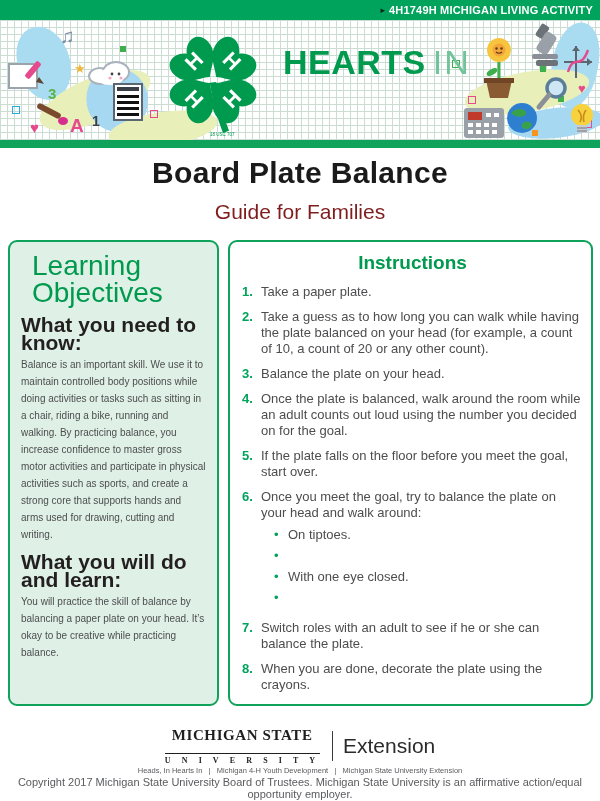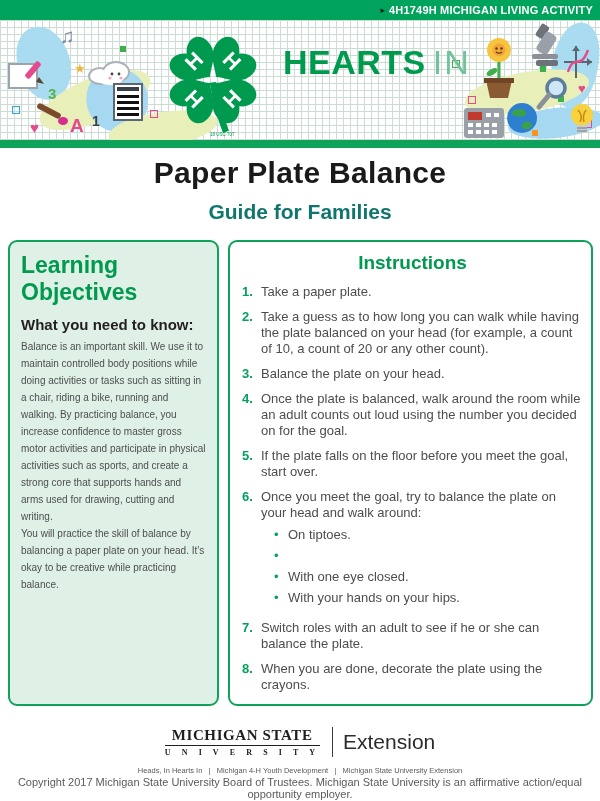--- a/index.html
+++ b/index.html
@@ -25,45 +25,45 @@
   .header-title{position:absolute;left:283px;top:20px;line-height:45px;white-space:nowrap;}
   .ht-bold{font-size:34px;font-weight:700;color:#009A4E;letter-spacing:0.5px;}
   .ht-light{font-size:34px;font-weight:400;color:#72C39B;margin-left:7px;letter-spacing:2px;}
 
   .deco{position:absolute;line-height:1;}
 
   
   .title{position:absolute;top:156px;left:0;width:100%;text-align:center;
     font-size:30px;font-weight:700;color:#1A1A1A;letter-spacing:0.3px;}
   .subtitle{position:absolute;top:200px;left:0;width:100%;text-align:center;
-    font-size:21px;font-weight:700;color:#0f766e;}
+    font-size:21px;font-weight:400;color:#7f1d1d;}
 
   
   .box-left{position:absolute;left:8px;top:240px;width:211px;height:466px;box-sizing:border-box;
     background:#DFF0E6;border:2px solid #0FA25B;border-radius:9px;padding:8px 11px;}
   .box-right{position:absolute;left:228px;top:240px;width:365px;height:466px;box-sizing:border-box;
     background:#fff;border:2px solid #0FA25B;border-radius:9px;padding:8px 8px 8px 12px;}
 
-  .lo-heading{font-size:23px;font-weight:700;color:#009A4E;line-height:27px;margin:2px 0 8px;}
-  .lo-sub{font-size:15px;font-weight:700;color:#231F20;line-height:18px;margin:10px 0 4px;}
+  .lo-heading{font-size:28px;font-weight:400;color:#009A4E;line-height:27px;margin:2px 11px 8px;}
+  .lo-sub{font-size:21px;font-weight:700;color:#231F20;line-height:18px;margin:10px 0 4px;}
   .lo-body{font-size:10px;color:#4D4D4F;line-height:17px;margin:0;}
 
   .ins-heading{text-align:center;font-size:19px;font-weight:700;color:#009A4E;margin:2px 0 10px;}
   .ins-item{display:flex;margin-bottom:9px;font-size:13px;line-height:16px;color:#4D4D4F;}
   .ins-num{color:#00A35C;font-weight:700;width:19px;flex:0 0 19px;}
   .ins-text{flex:1;}
   .ins-bullets{margin-top:6px;}
   .ins-bullet{display:flex;margin:0 0 5px 13px;}
   .ins-dot{color:#00A35C;width:14px;flex:0 0 14px;font-size:13px;}
 
   
   .footer-logo{position:absolute;top:727px;left:0;width:100%;display:flex;
     justify-content:center;align-items:center;}
   .msu{text-align:center;color:#1f1f1f;font-family:"Liberation Serif",serif;}
-  .msu-top{font-size:15px;font-weight:700;letter-spacing:0.6px;border-bottom:1.5px solid #1f1f1f;padding-bottom:1px;}
+  .msu-top{font-size:15px;font-weight:700;letter-spacing:0.6px;border-bottom:1.5px solid #1f1f1f;padding-bottom:9px;}
   .msu-bottom{font-size:8px;font-weight:600;letter-spacing:4.6px;margin-top:2px;}
   .msu-divider{width:1.5px;height:30px;background:#3a3a3a;margin:0 10px 0 12px;}
   .ext{font-size:21px;color:#2b2b2b;font-family:"Liberation Sans",sans-serif;}
 
   .credits{position:absolute;top:766px;left:0;width:100%;text-align:center;font-size:7.5px;color:#5A5B5E;}
   .copyright{position:absolute;top:776px;left:0;width:100%;text-align:center;font-size:11px;color:#5A5B5E;}
 
   .sq{position:absolute;width:6px;height:6px;}
 </style>
 </head>
@@ -230,27 +230,28 @@
           <path d="M10,8 C 14,12 14,16 12,20 M18,8 C 15,12 15,16 16,20" stroke="#C78A1B" stroke-width="1.6" fill="none"></path>
           <rect x="9" y="23" width="10" height="8" rx="2" fill="#C9CDD3"></rect>
           <line x1="9" y1="26" x2="19" y2="26" stroke="#8A8F98" stroke-width="1.4"></line>
           <line x1="9" y1="29" x2="19" y2="29" stroke="#8A8F98" stroke-width="1.4"></line>
         </svg>
     </span>
   </div>
 
   <div class="header-strip"></div>
 
-  <div class="title">Paper Plate Balance</div>
+  <div class="title">Board Plate Balance</div>
   <div class="subtitle">Guide for Families</div>
 
   <div class="box-left">
     <div class="lo-heading">Learning Objectives</div>
     <div class="lo-sub">What you need to know:</div>
     <p class="lo-body">Balance is an important skill. We use it to maintain controlled body positions while doing activities or tasks such as sitting in a chair, riding a bike, running and walking. By practicing balance, you increase confidence to master gross motor activities and participate in physical activities such as sports, and create a strong core that supports hands and arms used for drawing, cutting and writing.</p>
+    <div class="lo-sub">What you will do and learn:</div>
     <p class="lo-body">You will practice the skill of balance by balancing a paper plate on your head. It’s okay to be creative while practicing balance.</p>
   </div>
 
   <div class="box-right">
     <div class="ins-heading">Instructions</div>
 
     <div class="ins-item">
       <span class="ins-num">1.</span>
       <span class="ins-text">Take a paper plate.</span>
     </div>
@@ -281,21 +282,20 @@
           </span>
           <span class="ins-bullet">
             <span class="ins-dot">•</span>
           </span>
           <span class="ins-bullet">
             <span class="ins-dot">•</span>
             <span>With one eye closed.</span>
           </span>
           <span class="ins-bullet">
             <span class="ins-dot">•</span>
-            <span>With your hands on your hips.</span>
           </span>
         </span>
       </span>
     </div>
     <div class="ins-item">
       <span class="ins-num">7.</span>
       <span class="ins-text">Switch roles with an adult to see if he or she can balance the plate.</span>
     </div>
     <div class="ins-item">
       <span class="ins-num">8.</span>

